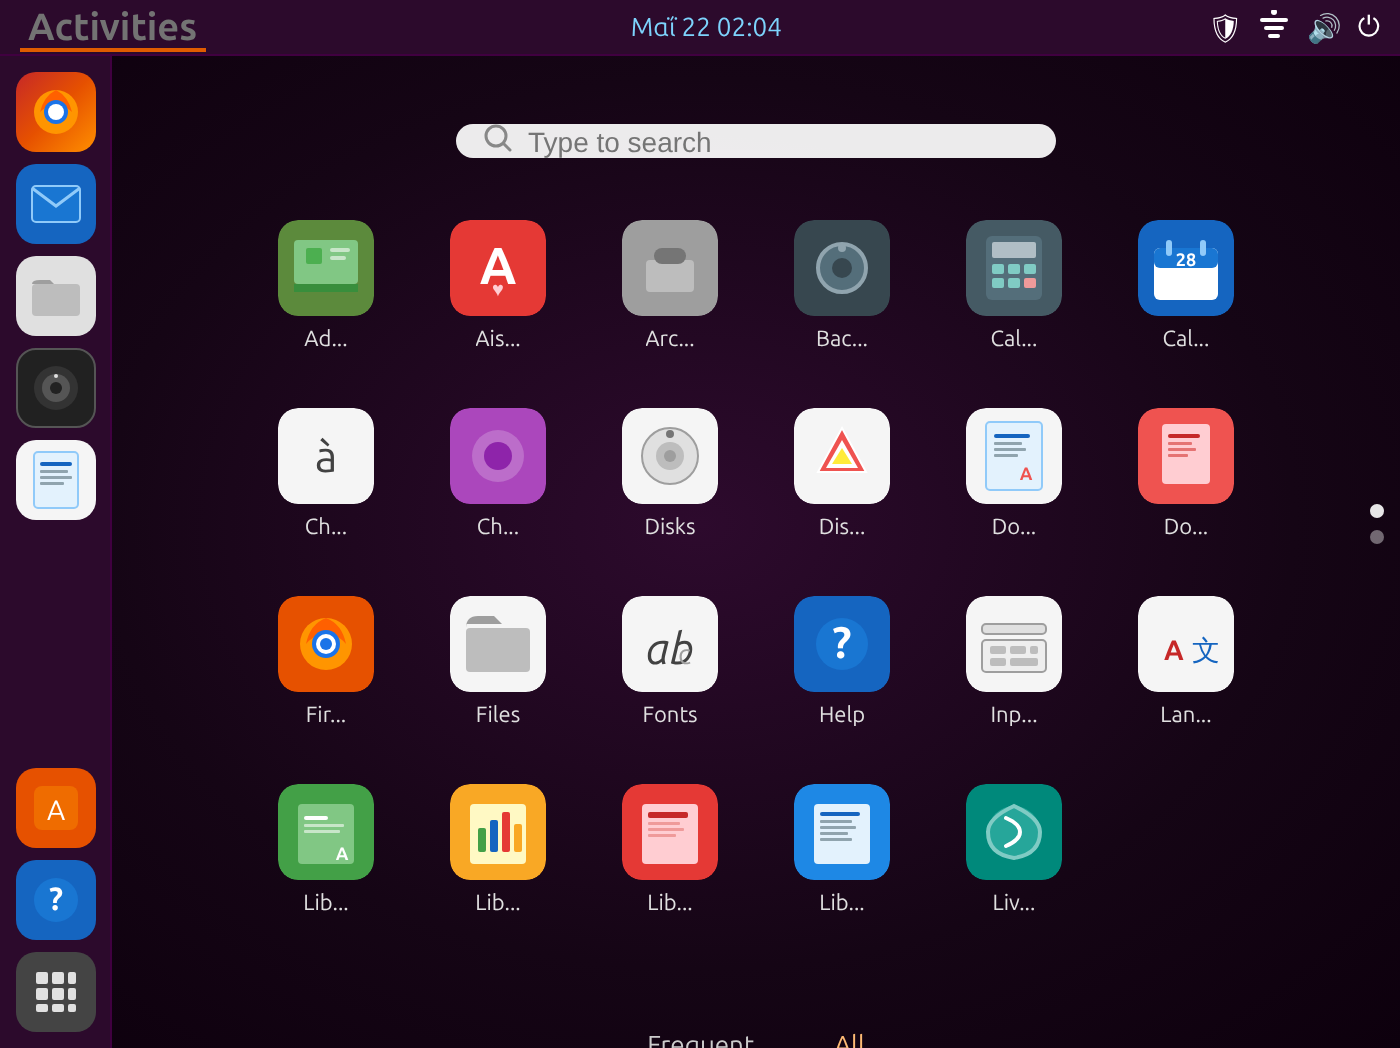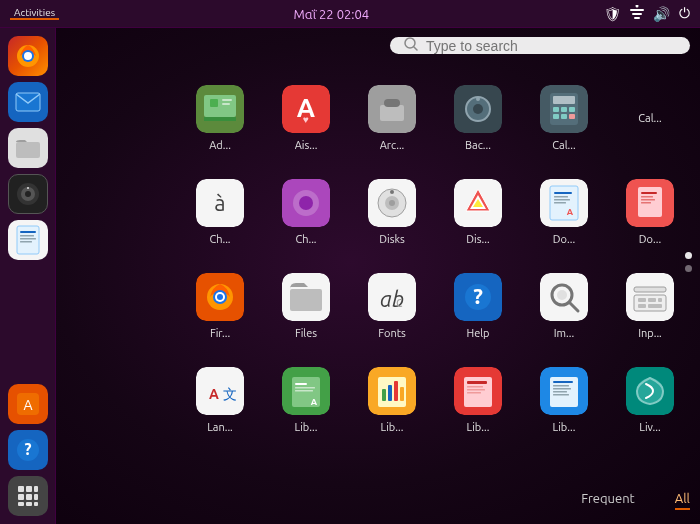--- a/index.html
+++ b/index.html
@@ -26,29 +26,29 @@
       z-index: 10;
       height: 28px;
       background: #2c0a2c;
       display: flex;
       align-items: center;
       justify-content: space-between;
       padding: 0 10px;
       border-bottom: 1px solid #400040;
     }
     .topbar-activities {
-      color: #e5e5e5;
-      font-size: 10px;
-      font-weight: 400;
+      color: #737373;
+      font-size: 19px;
+      font-weight: 700;
       cursor: pointer;
       padding: 0 4px;
       border-bottom: 2px solid #e05c00;
     }
     .topbar-center {
-      color: #f0abfc;
+      color: #7dd3fc;
       font-size: 13px;
     }
     .topbar-right {
       display: flex;
       align-items: center;
       gap: 8px;
       color: #fff;
       font-size: 13px;
     }
     .topbar-icon {
@@ -95,22 +95,22 @@
     
     .main {
       position: absolute;
       left: 56px;
       top: 28px;
       right: 0;
       bottom: 0;
       z-index: 5;
       display: flex;
       flex-direction: column;
-      align-items: flex-end;
-      padding: 9px 10px 10px;
+      align-items: center;
+      padding: 34px 10px 10px;
     }
 
     
     .search-bar {
       width: 300px;
       height: 36px;
       background: rgba(255,255,255,0.92);
       border-radius: 18px;
       display: flex;
       align-items: center;
@@ -376,20 +376,30 @@
             <rect x="21" y="22" width="6" height="5" rx="1" fill="#80cbc4"></rect>
             <rect x="29" y="22" width="6" height="5" rx="1" fill="#80cbc4"></rect>
             <rect x="13" y="29" width="6" height="5" rx="1" fill="#80cbc4"></rect>
             <rect x="21" y="29" width="6" height="5" rx="1" fill="#80cbc4"></rect>
             <rect x="29" y="29" width="6" height="5" rx="1" fill="#ef9a9a"></rect>
           </svg>
         </div>
     <span class="app-label">Cal...</span>
   </div>
       <div class="app-item">
+    <div class="app-icon">
+          <svg width="48" height="48" viewBox="0 0 48 48" fill="none">
+            <rect width="48" height="48" rx="10" fill="#1565c0"></rect>
+            <rect x="8" y="14" width="32" height="26" rx="3" fill="white"></rect>
+            <rect x="8" y="14" width="32" height="10" rx="3" fill="#1976d2"></rect>
+            <text x="24" y="23" text-anchor="middle" font-size="9" fill="white" font-weight="bold">28</text>
+            <rect x="14" y="10" width="3" height="8" rx="1.5" fill="#90caf9"></rect>
+            <rect x="31" y="10" width="3" height="8" rx="1.5" fill="#90caf9"></rect>
+          </svg>
+        </div>
     <span class="app-label">Cal...</span>
   </div>
       <div class="app-item">
     <div class="app-icon">
           <svg width="48" height="48" viewBox="0 0 48 48" fill="none">
             <rect width="48" height="48" rx="10" fill="#f5f5f5"></rect>
             <text x="24" y="32" text-anchor="middle" font-size="22" fill="#424242">à</text>
           </svg>
         </div>
     <span class="app-label">Ch...</span>
@@ -489,31 +499,20 @@
   </div>
       <div class="app-item">
     <div class="app-icon">
           <svg width="48" height="48" viewBox="0 0 48 48" fill="none">
             <rect width="48" height="48" rx="10" fill="#1565c0"></rect>
             <circle cx="24" cy="24" r="13" fill="#1976d2"></circle>
             <text x="24" y="31" text-anchor="middle" font-size="22" font-weight="bold" fill="white">?</text>
           </svg>
         </div>
     <span class="app-label">Help</span>
-  </div>
-      <div class="app-item">
-    <div class="app-icon">
-          <svg width="48" height="48" viewBox="0 0 48 48" fill="none">
-            <rect width="48" height="48" rx="10" fill="#f5f5f5"></rect>
-            <circle cx="22" cy="22" r="10" fill="none" stroke="#757575" stroke-width="3"></circle>
-            <line x1="29" y1="29" x2="38" y2="38" stroke="#757575" stroke-width="3" stroke-linecap="round"></line>
-            <circle cx="22" cy="22" r="5" fill="#e0e0e0"></circle>
-          </svg>
-        </div>
-    <span class="app-label">Im...</span>
   </div>
       <div class="app-item">
     <div class="app-icon">
           <svg width="48" height="48" viewBox="0 0 48 48" fill="none">
             <rect width="48" height="48" rx="10" fill="#f5f5f5"></rect>
             <rect x="8" y="14" width="32" height="5" rx="2" fill="#e0e0e0" stroke="#9e9e9e" stroke-width="1"></rect>
             <rect x="8" y="22" width="32" height="16" rx="2" fill="#eeeeee" stroke="#9e9e9e" stroke-width="1"></rect>
             <rect x="12" y="25" width="8" height="4" rx="1" fill="#bdbdbd"></rect>
             <rect x="22" y="25" width="8" height="4" rx="1" fill="#bdbdbd"></rect>
             <rect x="32" y="25" width="4" height="4" rx="1" fill="#bdbdbd"></rect>

